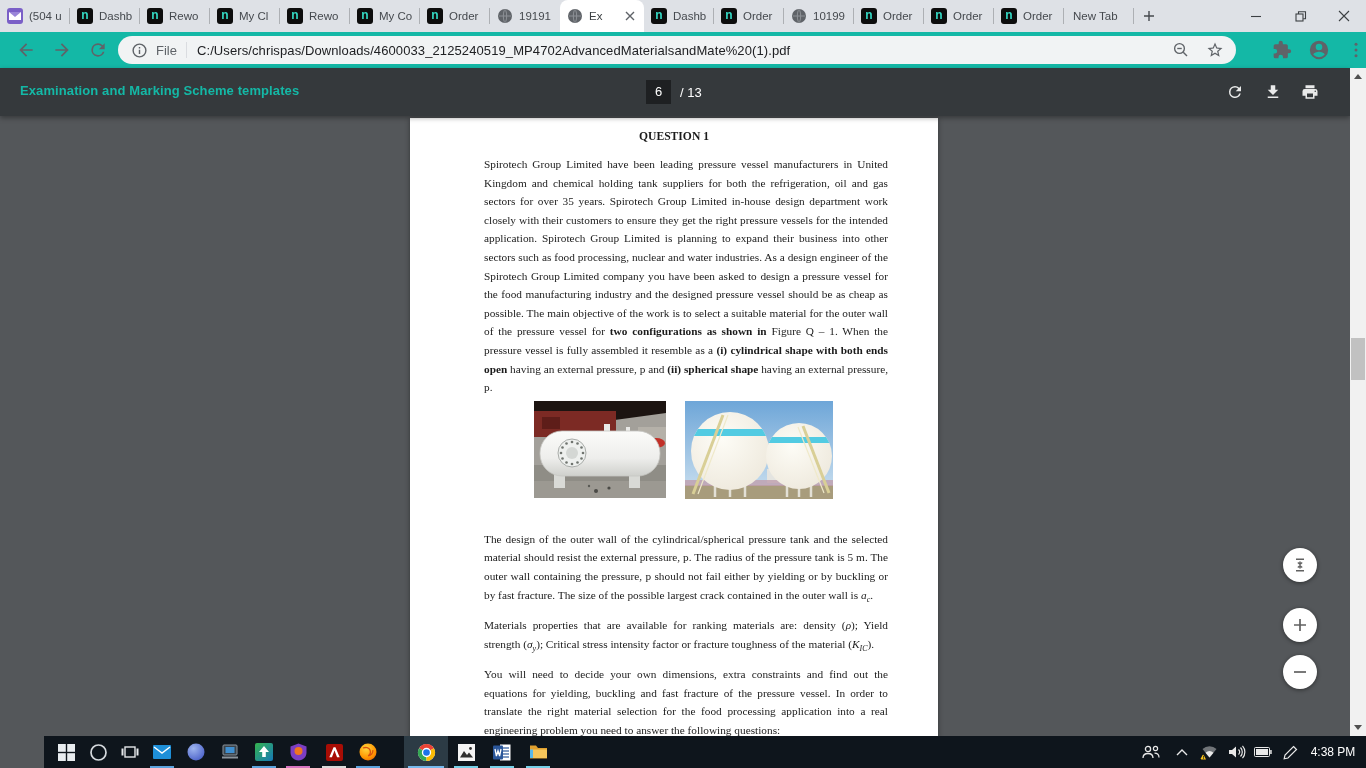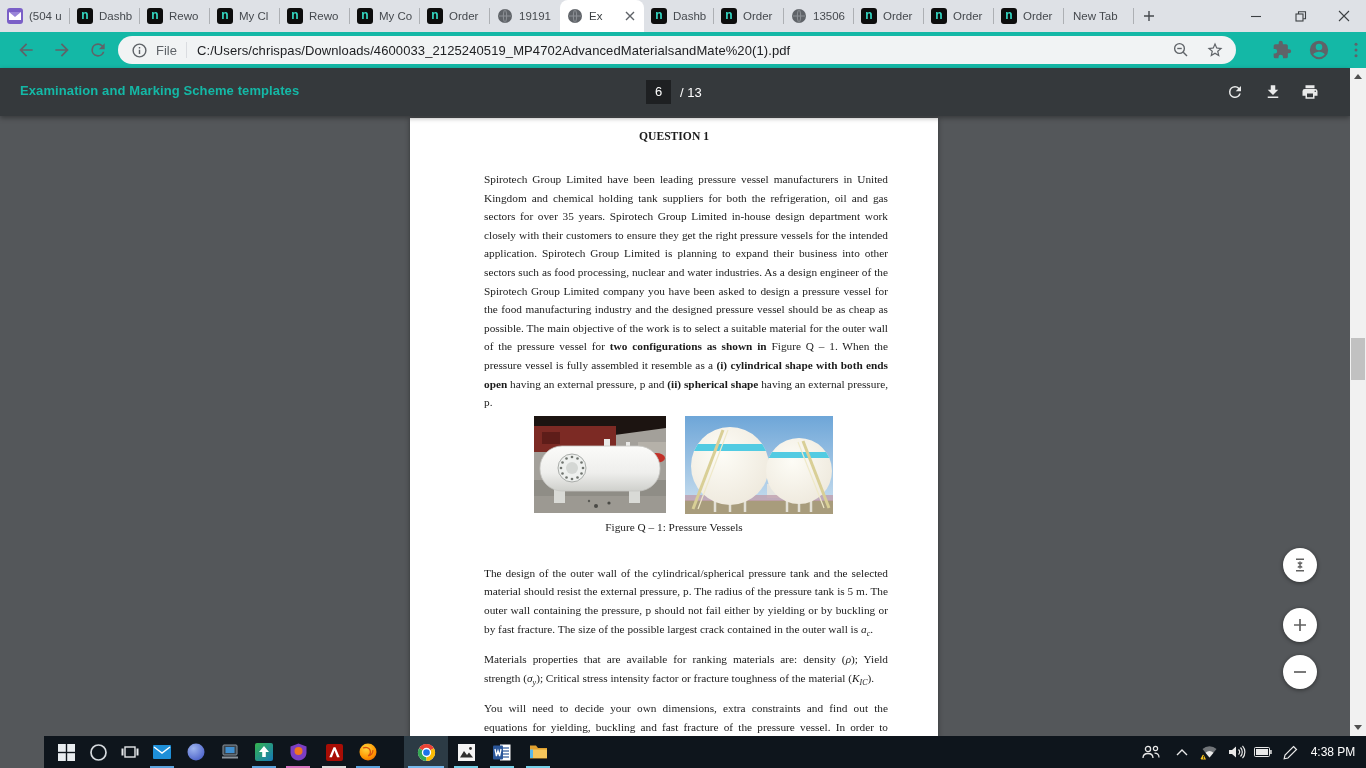--- a/index.html
+++ b/index.html
@@ -43,21 +43,21 @@
   .page-indicator { position:absolute; left:646px; top:12px; display:flex; align-items:center; color:#fff; font-size:13px; }
   .page-box { min-width:25px; height:24px; background:#1e2022; text-align:center; line-height:24px; margin-right:9px; padding:0 4px; }
   .pdf-icon { position:absolute; top:15px; width:18px; height:18px; }
 
   
   .viewer { position:absolute; left:0; top:116px; width:1350px; height:620px; background:#54575a; overflow:hidden; }
   .pdf-page { position:absolute; left:410px; top:2px; width:528px; height:660px; background:#fff;
               box-shadow:0 1px 5px rgba(0,0,0,.4); font-family:"Liberation Serif", serif; color:#1b1b1b; }
   .doc-heading { text-align:center; font-weight:bold; font-size:11.6px; margin-top:12px; }
   .para { margin:0 50px 0 74px; text-align:justify; font-size:11.3px; line-height:18.6px; }
-  .p1 { margin-top:27px; }
+  .p1 { margin-top:12px; }
   .figure-row { margin-top:4px; text-align:center; white-space:nowrap; }
   .fig-img { display:inline-block; vertical-align:top; }
   .fig-img.left { margin-left:18px; margin-right:15px; }
   .fig-caption { text-align:center; font-size:11.3px; margin-top:7px; }
   .p2 { margin-top:31px; }
   .p3 { margin-top:7px; }
   .p4 { margin-top:7px; }
   .mi { font-style:italic; }
   .msub { font-style:italic; font-size:8px; vertical-align:-3px; }
 
@@ -146,21 +146,21 @@
     <span class="fav fav-n">n</span>
     <span class="tab-label">Order</span>
   </div>
   <div class="tab">
     <span class="fav fav-globe">
       <svg width="16" height="16" viewBox="0 0 16 16">
           <circle cx="8" cy="8" r="7" fill="#5f6368"></circle>
           <path d="M2 8h12M8 1.5c2.2 1.8 2.2 11.2 0 13M8 1.5c-2.2 1.8-2.2 11.2 0 13" stroke="#8d9196" stroke-width="1" fill="none"></path>
         </svg>
     </span>
-    <span class="tab-label">13506</span>
+    <span class="tab-label">10199</span>
   </div>
   <div class="tab">
     <span class="fav fav-n">n</span>
     <span class="tab-label">Order</span>
   </div>
   <div class="tab">
     <span class="fav fav-n">n</span>
     <span class="tab-label">Order</span>
   </div>
   <div class="tab">
@@ -344,21 +344,20 @@
           <path d="M8 93 L38 14"></path>
             <path d="M144 92 L118 25"></path>
         </g>
         <g stroke="#efe9c9" stroke-width="1.2" fill="none">
           <path d="M13 93 L43 14"></path>
             <path d="M139 92 L113 26"></path>
         </g>
       </svg>
     </div>
 
-    <div class="fig-caption">Figure Q – 1: Pressure Vessels</div>
 
     <p class="para p2"><span>The design of the outer wall of the cylindrical/spherical pressure tank and the selected material should resist the external pressure, p. The radius of the pressure tank is 5 m. The outer wall containing the pressure, p should not fail either by yielding or by buckling or by fast fracture. The size of the possible largest crack contained in the outer wall is </span><span class="mi">a</span><span class="msub">c</span><span>.</span></p>
 
     <p class="para p3"><span>Materials properties that are available for ranking materials are: density (</span><span class="mi">ρ</span><span>); Yield strength (</span><span class="mi">σ</span><span class="msub">y</span><span>); Critical stress intensity factor or fracture toughness of the material (</span><span class="mi">K</span><span class="msub">IC</span><span>).</span></p>
 
     <p class="para p4">You will need to decide your own dimensions, extra constraints and find out the equations for yielding, buckling and fast fracture of the pressure vessel. In order to translate the right material selection for the food processing application into a real engineering problem you need to answer the following questions:</p>
   </div>
 </div>
 
 <div class="fab" style="top:548px">

